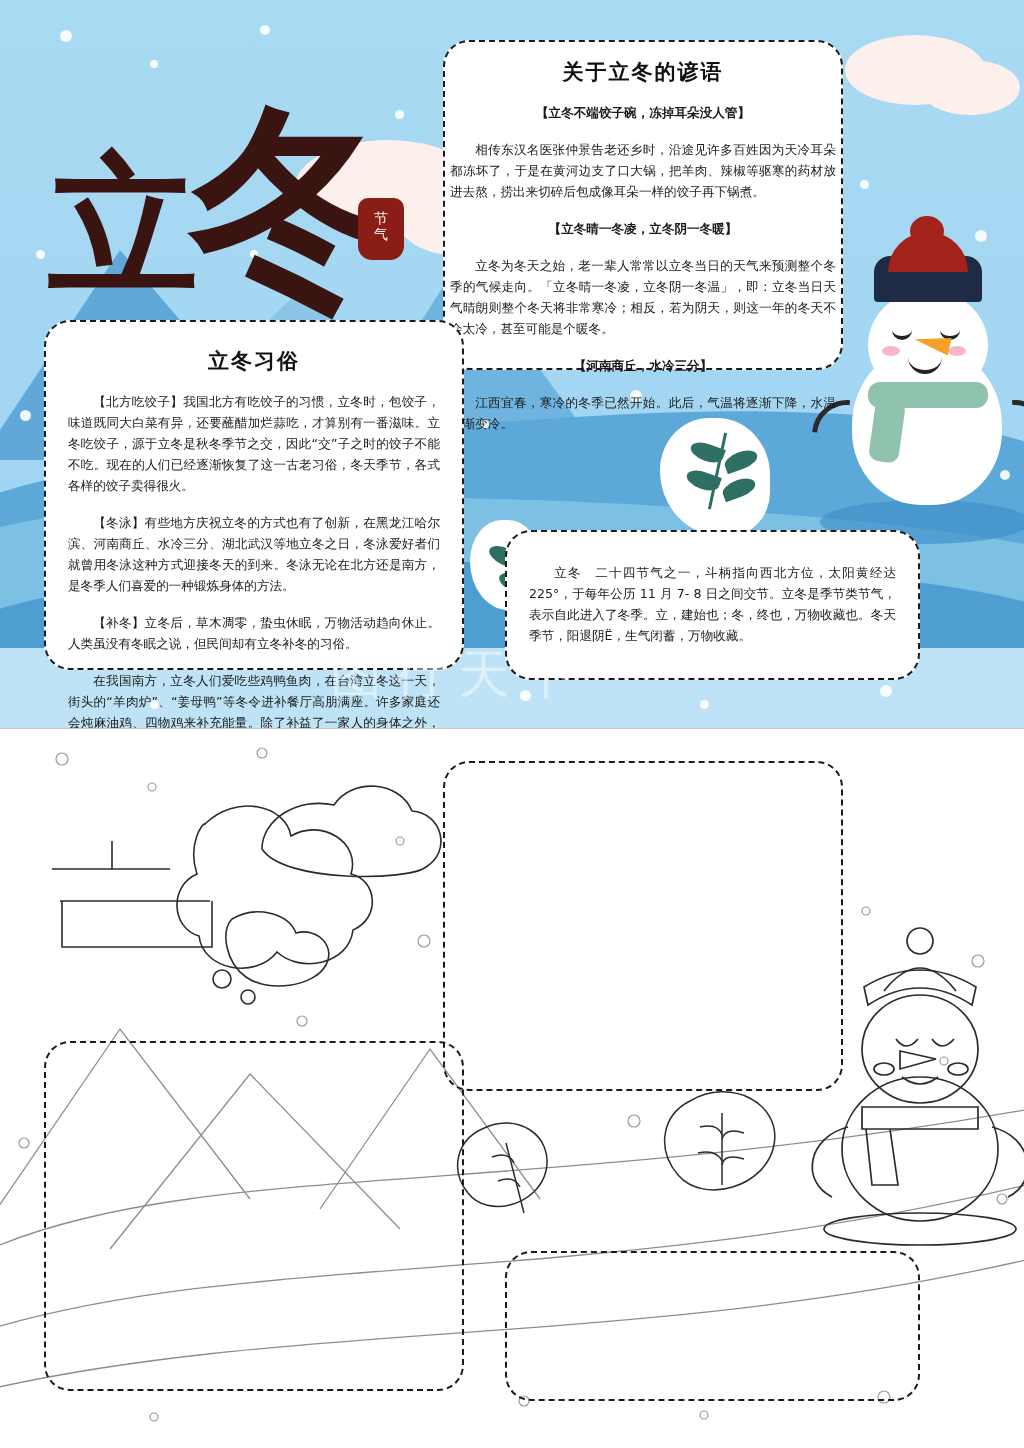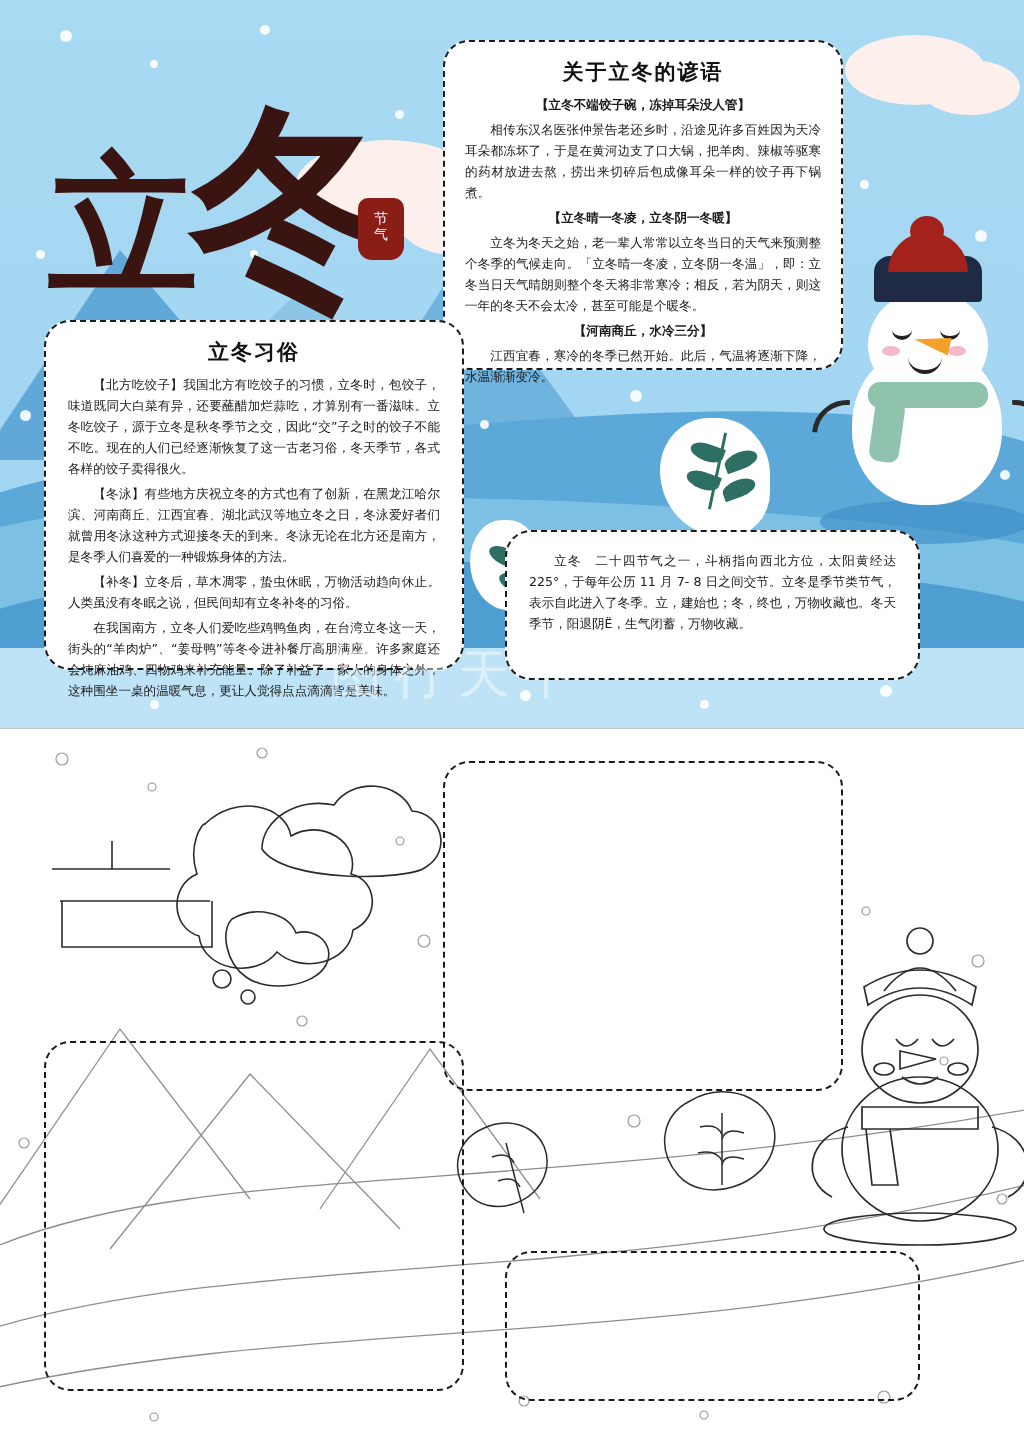--- a/index.html
+++ b/index.html
@@ -59,25 +59,25 @@
 
   
   .leafblob{position:absolute;left:660px;top:418px;width:110px;height:118px;background:#fff;border-radius:48% 52% 40% 60%;}
   .leafstem{position:absolute;left:716px;top:432px;width:3px;height:78px;background:#2e6f63;transform:rotate(12deg);}
   .leafpart{position:absolute;width:34px;height:17px;background:#2e6f63;border-radius:50% 50% 50% 0;}
   .leafblob2{position:absolute;left:470px;top:520px;width:70px;height:90px;background:#fff;border-radius:50% 50% 40% 60%;}
 
   
   .panel{position:absolute;background:#fff;border:2.5px dashed #1b1b1b;border-radius:26px;box-sizing:border-box;}
   .panel h2{margin:0 0 8px 0;text-align:center;font-size:21px;color:#111;font-weight:bold;letter-spacing:2px;font-family:"DejaVu Sans","Liberation Sans",sans-serif;}
-  .panel p{margin:4px 0 3px 0;font-size:12.6px;line-height:21px;color:#1a1a1a;text-align:justify;text-indent:2em;font-family:"DejaVu Sans","Liberation Sans",sans-serif;}
+  .panel p{margin:16px 0 3px 0;font-size:12.6px;line-height:21px;color:#1a1a1a;text-align:justify;text-indent:2em;font-family:"DejaVu Sans","Liberation Sans",sans-serif;}
   .panel p.center{text-align:center;text-indent:0;font-weight:bold;}
 
-  #p-proverb{left:443px;top:40px;width:400px;height:330px;padding:16px 20px;}
-  #p-custom{left:44px;top:320px;width:420px;height:350px;padding:16px 22px;}
+  #p-proverb{left:443px;top:40px;width:400px;height:330px;padding:16px 5px;}
+  #p-custom{left:44px;top:320px;width:420px;height:350px;padding:25px 22px;}
   #p-intro{left:505px;top:530px;width:415px;height:150px;padding:14px 22px;}
 
   .watermark{position:absolute;left:330px;top:640px;font-size:52px;color:rgba(255,255,255,.45);letter-spacing:12px;font-family:"DejaVu Serif","Liberation Serif",serif;}
 
   
   .outline{position:absolute;left:0;top:728px;width:1024px;height:720px;background:#fff;border-top:1px solid #c9c9c9;overflow:hidden;}
   .o-panel{position:absolute;border:2.5px dashed #1b1b1b;border-radius:26px;box-sizing:border-box;background:transparent;}
 </style>
 </head>
 <body>
@@ -165,21 +165,21 @@
       <p>相传东汉名医张仲景告老还乡时，沿途见许多百姓因为天冷耳朵都冻坏了，于是在黄河边支了口大锅，把羊肉、辣椒等驱寒的药材放进去熬，捞出来切碎后包成像耳朵一样的饺子再下锅煮。</p>
       <p class="center">【立冬晴一冬凌，立冬阴一冬暖】</p>
       <p>立冬为冬天之始，老一辈人常常以立冬当日的天气来预测整个冬季的气候走向。「立冬晴一冬凌，立冬阴一冬温」，即：立冬当日天气晴朗则整个冬天将非常寒冷；相反，若为阴天，则这一年的冬天不会太冷，甚至可能是个暖冬。</p>
       <p class="center">【河南商丘，水冷三分】</p>
       <p>江西宜春，寒冷的冬季已然开始。此后，气温将逐渐下降，水温渐渐变冷。</p>
     </div>
 
     <div class="panel" id="p-custom">
       <h2>立冬习俗</h2>
       <p>【北方吃饺子】我国北方有吃饺子的习惯，立冬时，包饺子，味道既同大白菜有异，还要蘸醋加烂蒜吃，才算别有一番滋味。立冬吃饺子，源于立冬是秋冬季节之交，因此“交”子之时的饺子不能不吃。现在的人们已经逐渐恢复了这一古老习俗，冬天季节，各式各样的饺子卖得很火。</p>
-      <p>【冬泳】有些地方庆祝立冬的方式也有了创新，在黑龙江哈尔滨、河南商丘、江西宜春、湖北武汉等地立冬之日，冬泳爱好者们就曾用冬泳这种方式迎接冬天的到来。冬泳无论在北方还是南方，是冬季人们喜爱的一种锻炼身体的方法。</p>
+      <p>【冬泳】有些地方庆祝立冬的方式也有了创新，在黑龙江哈尔滨、河南商丘、水冷三分、湖北武汉等地立冬之日，冬泳爱好者们就曾用冬泳这种方式迎接冬天的到来。冬泳无论在北方还是南方，是冬季人们喜爱的一种锻炼身体的方法。</p>
       <p>【补冬】立冬后，草木凋零，蛰虫休眠，万物活动趋向休止。人类虽没有冬眠之说，但民间却有立冬补冬的习俗。</p>
       <p>在我国南方，立冬人们爱吃些鸡鸭鱼肉，在台湾立冬这一天，街头的“羊肉炉”、“姜母鸭”等冬令进补餐厅高朋满座。许多家庭还会炖麻油鸡、四物鸡来补充能量。除了补益了一家人的身体之外，这种围坐一桌的温暖气息，更让人觉得点点滴滴皆是美味。</p>
     </div>
 
     <div class="panel" id="p-intro">
       <p>立冬　二十四节气之一，斗柄指向西北方位，太阳黄经达225°，于每年公历 11 月 7- 8 日之间交节。立冬是季节类节气，表示自此进入了冬季。立，建始也；冬，终也，万物收藏也。冬天季节，阳退阴Ё，生气闭蓄，万物收藏。</p>
     </div>
 
     <div class="watermark">图行天下</div>
   </div>

